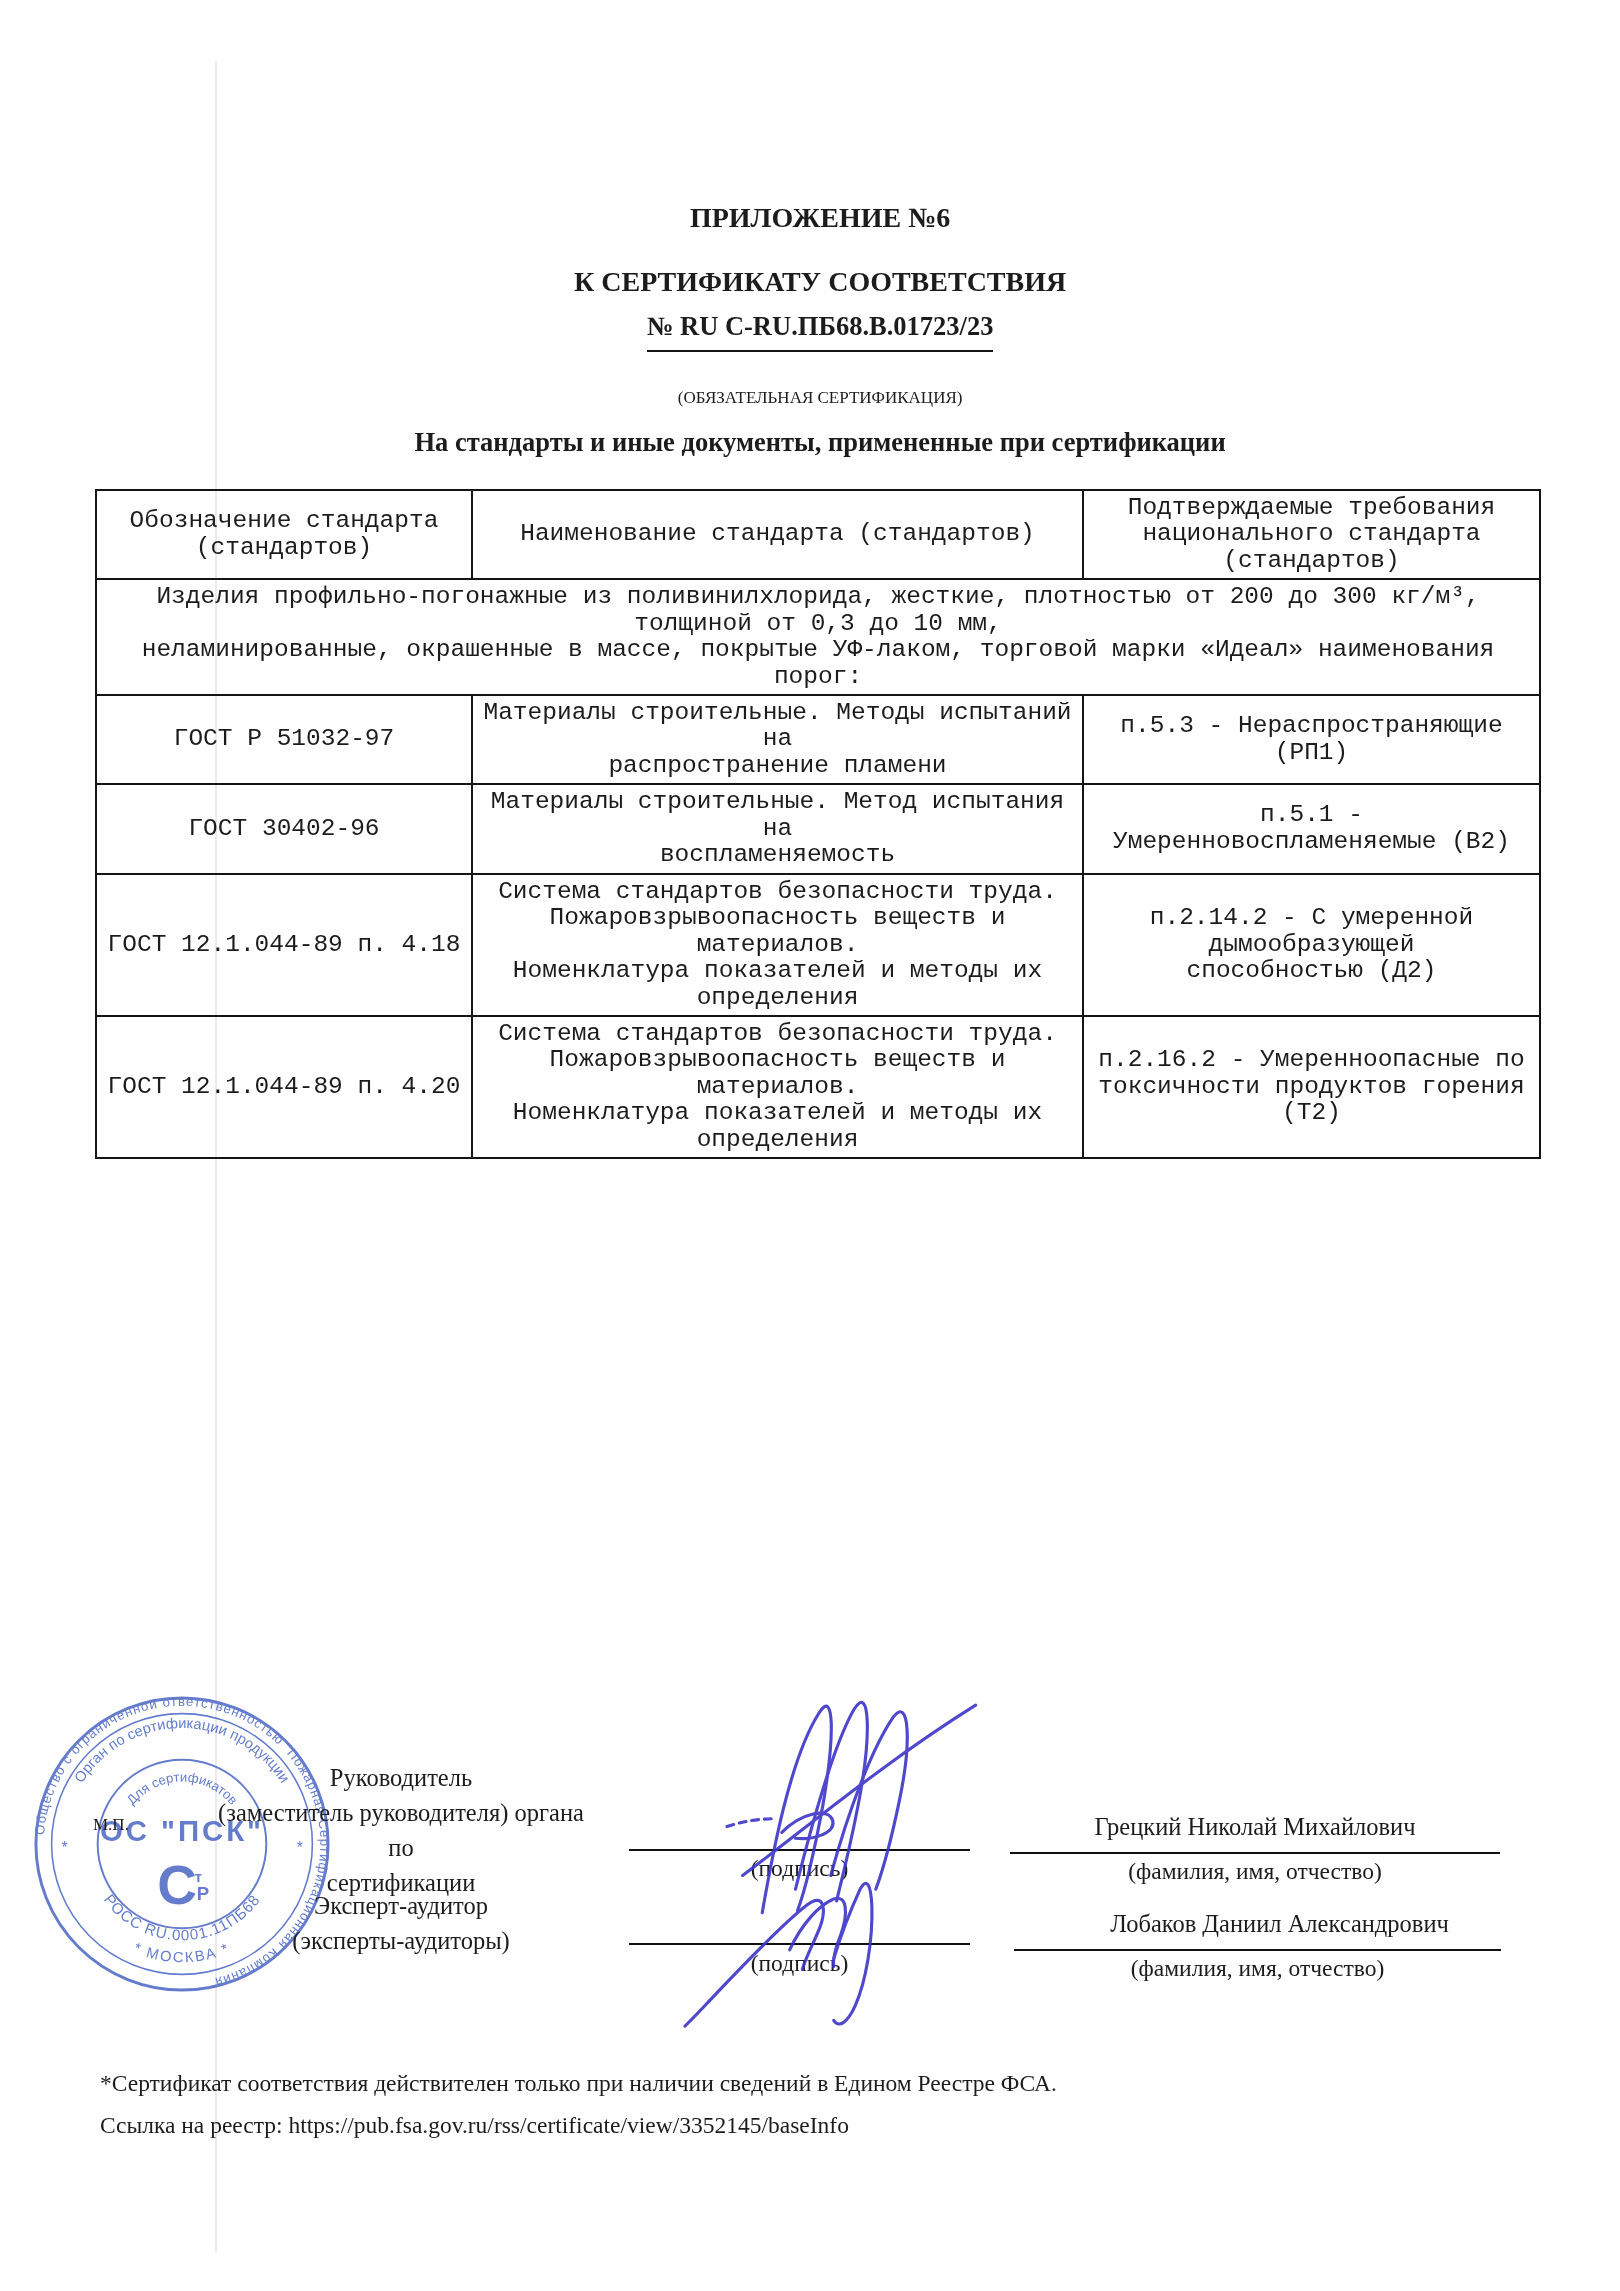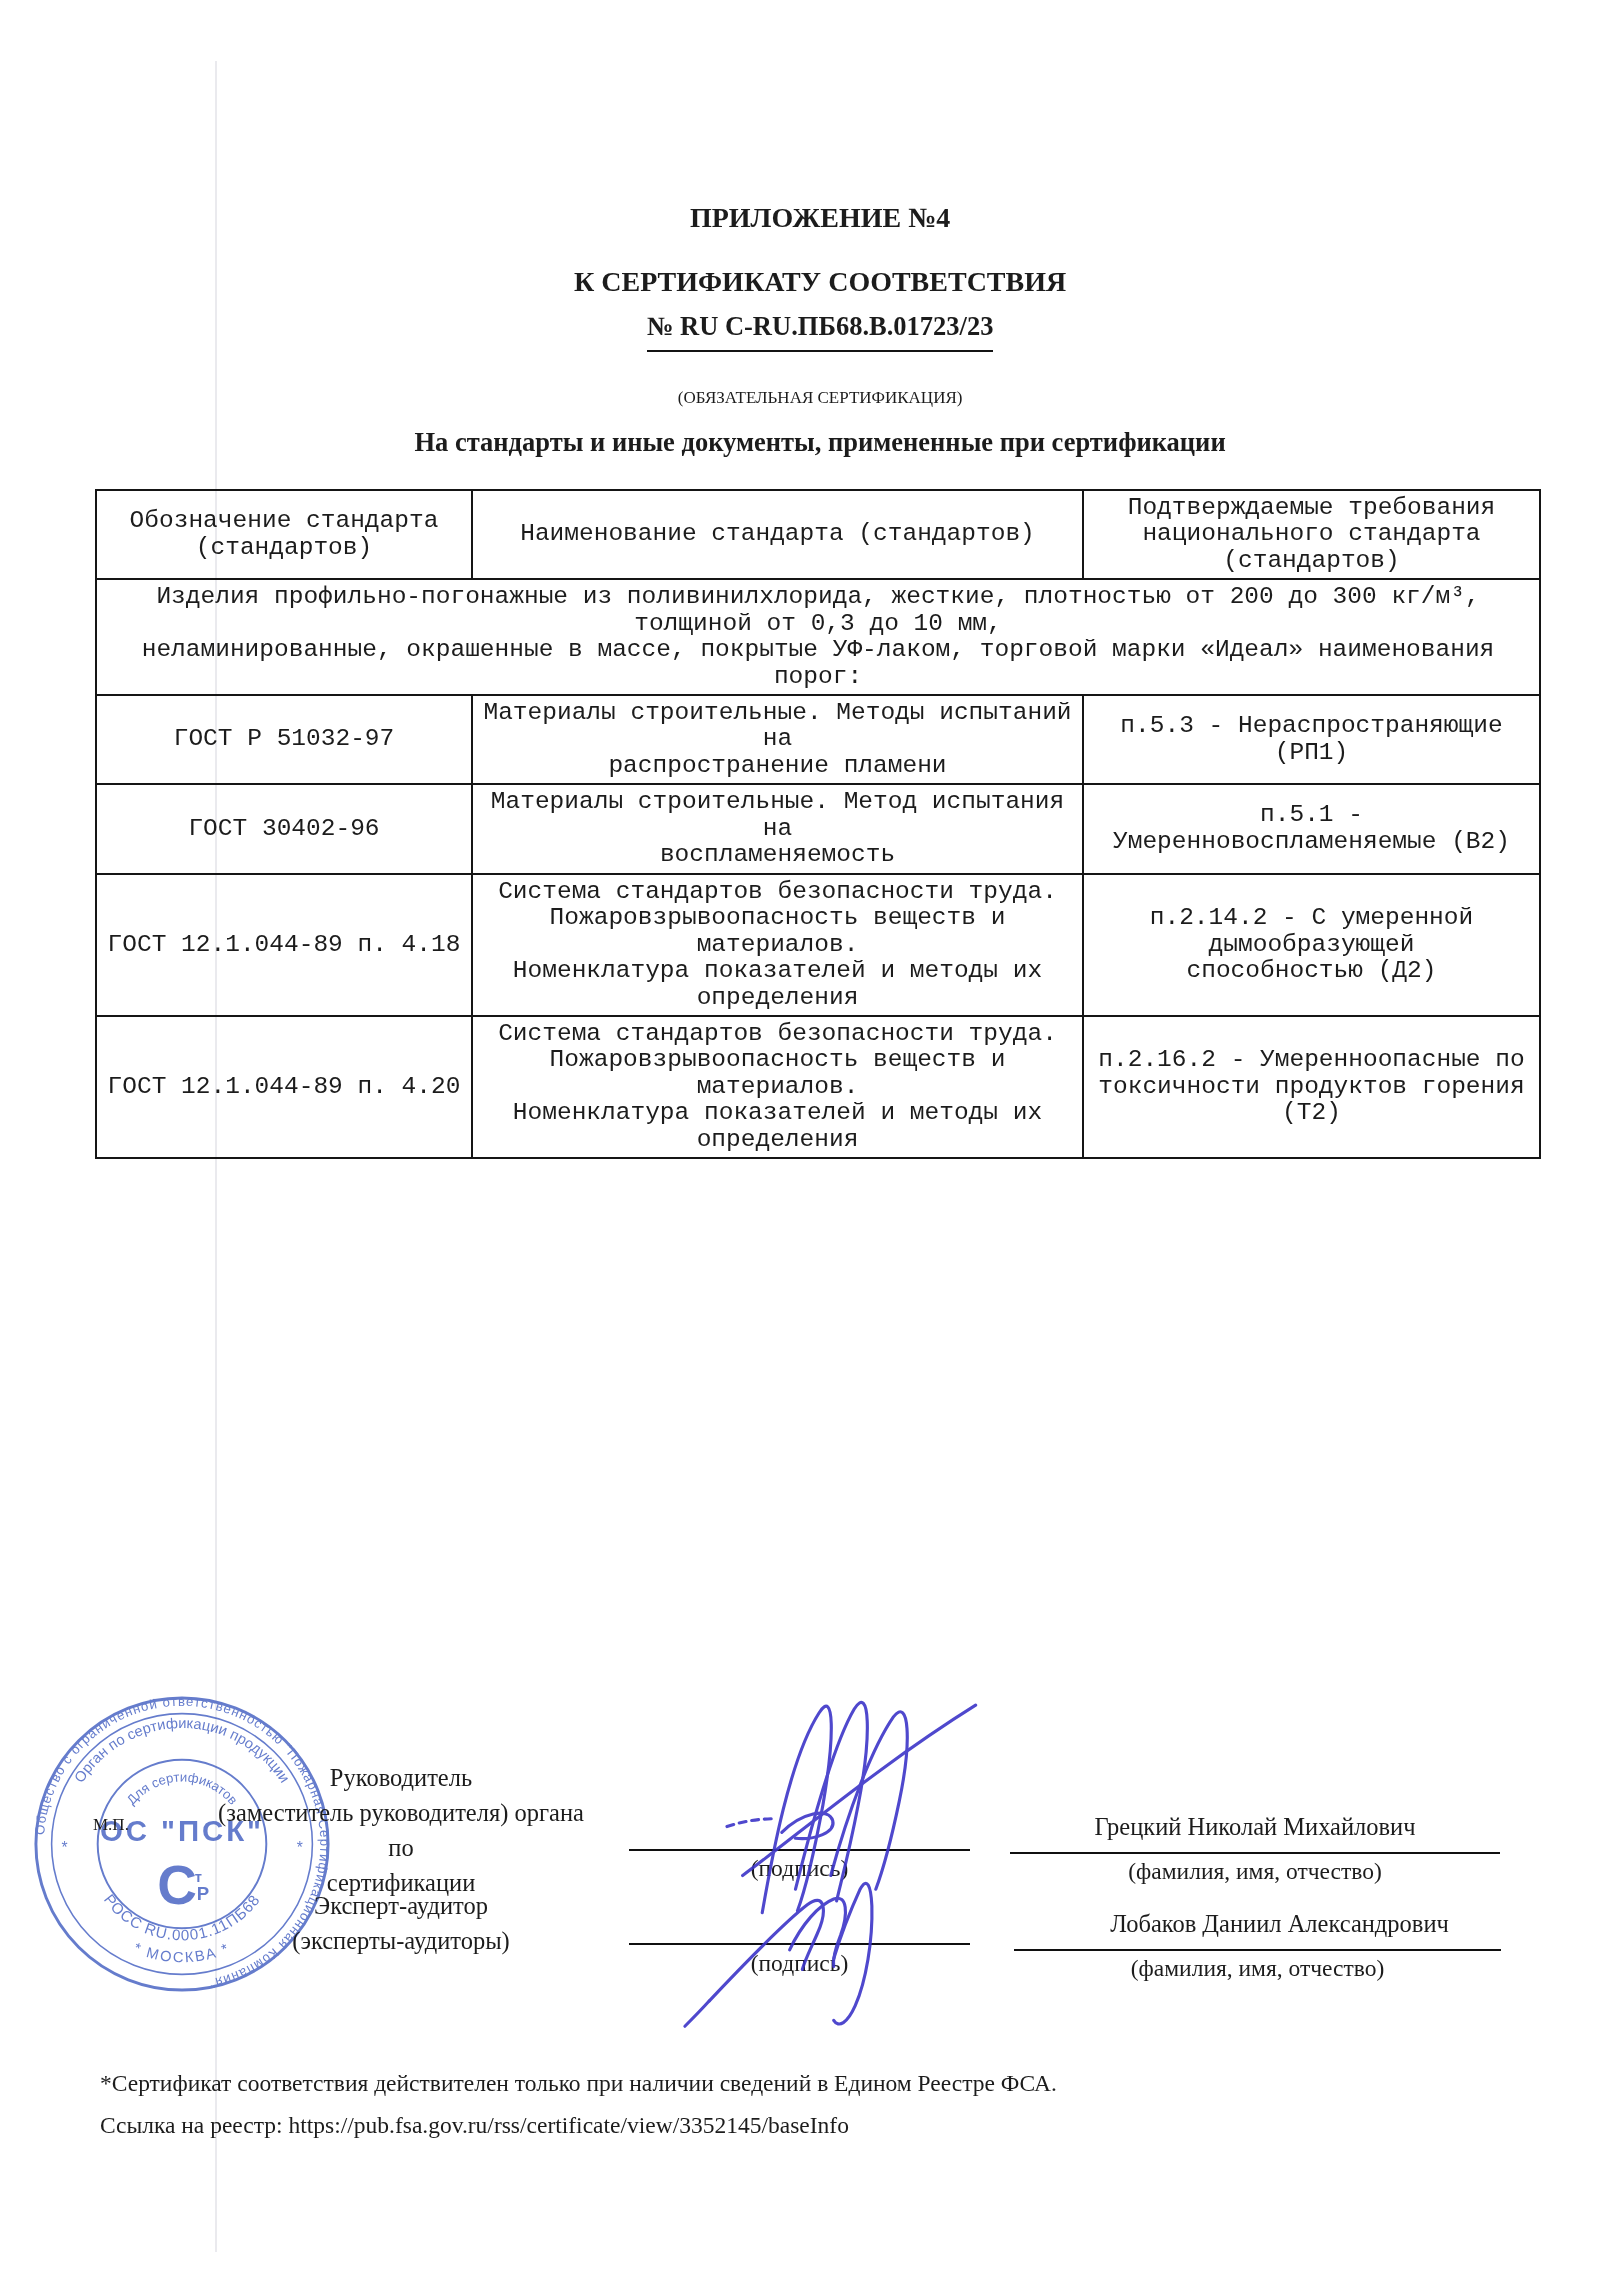--- a/index.html
+++ b/index.html
@@ -70,21 +70,21 @@
   .stamp-svg{left:32px;top:1694px;opacity:.8;}
   .sig-svg{left:676px;top:1666px;}
 </style>
 </head>
 <body>
 
 <div class="page">
 
   <div class="abs scan-line"></div>
 
-  <div class="abs centered t1">ПРИЛОЖЕНИЕ №4</div>
+  <div class="abs centered t1">ПРИЛОЖЕНИЕ №6</div>
   <div class="abs centered t2">К СЕРТИФИКАТУ СООТВЕТСТВИЯ</div>
   <div class="abs centered t3"><span class="u">№ RU C-RU.ПБ68.В.01723/23</span></div>
   <div class="abs centered t4">(ОБЯЗАТЕЛЬНАЯ СЕРТИФИКАЦИЯ)</div>
   <div class="abs centered t5">На стандарты и иные документы, примененные при сертификации</div>
 
   <table class="standards">
     <colgroup>
       <col class="col-designation">
         <col class="col-name">
         <col class="col-req">

